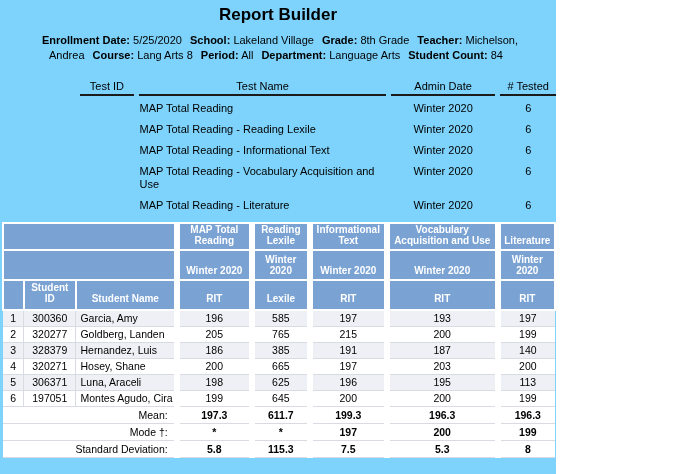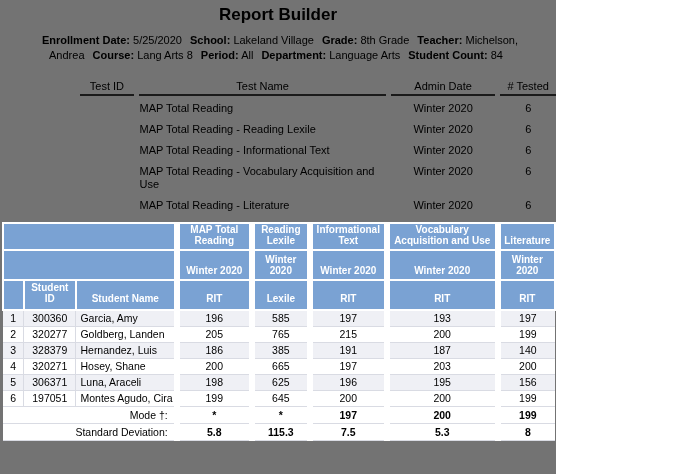--- a/index.html
+++ b/index.html
@@ -1,21 +1,21 @@
 <!DOCTYPE html>
 <html><head>
 <meta charset="utf-8">
 <style>
   * { box-sizing: border-box; }
   html, body { margin: 0; padding: 0; }
   body {
     width: 700px; height: 474px; background: #ffffff;
     font-family: "Liberation Sans", sans-serif; color: #000;
   }
-  .page { position: relative; width: 556px; height: 474px; overflow: hidden; background:#737373; }
+  .page { position: relative; width: 556px; height: 474px; overflow: hidden; background:#7dd3fc; }
 
   .title { margin: 5px 0 0; text-align: center; font-size: 17px; font-weight: 700; }
 
   .info { width: 548px; margin: 8px auto 16px; text-align: center; font-size: 11px; line-height: 15px; }
   .info .pair { padding: 0 4px; }
   .lbl { font-weight: 700; }
 
   table { border-collapse: collapse; }
 
   
@@ -204,31 +204,39 @@
         <td class="group">200</td>
       </tr>
       <tr class="sr">
         <td>5</td>
         <td class="thin">306371</td>
         <td class="thin name">Luna, Araceli</td>
         <td class="group">198</td>
         <td class="group">625</td>
         <td class="group">196</td>
         <td class="group">195</td>
-        <td class="group">156</td>
+        <td class="group">113</td>
       </tr>
       <tr class="sr">
         <td>6</td>
         <td class="thin">197051</td>
         <td class="thin name">Montes Agudo, Cira</td>
         <td class="group">199</td>
         <td class="group">645</td>
         <td class="group">200</td>
         <td class="group">200</td>
         <td class="group">199</td>
+      </tr>
+      <tr class="sum">
+        <td class="sumlabel" colspan="3">Mean:</td>
+        <td class="group">197.3</td>
+        <td class="group">611.7</td>
+        <td class="group">199.3</td>
+        <td class="group">196.3</td>
+        <td class="group">196.3</td>
       </tr>
       <tr class="sum">
         <td class="sumlabel" colspan="3">Mode †:</td>
         <td class="group">*</td>
         <td class="group">*</td>
         <td class="group">197</td>
         <td class="group">200</td>
         <td class="group">199</td>
       </tr>
       <tr class="sum">

